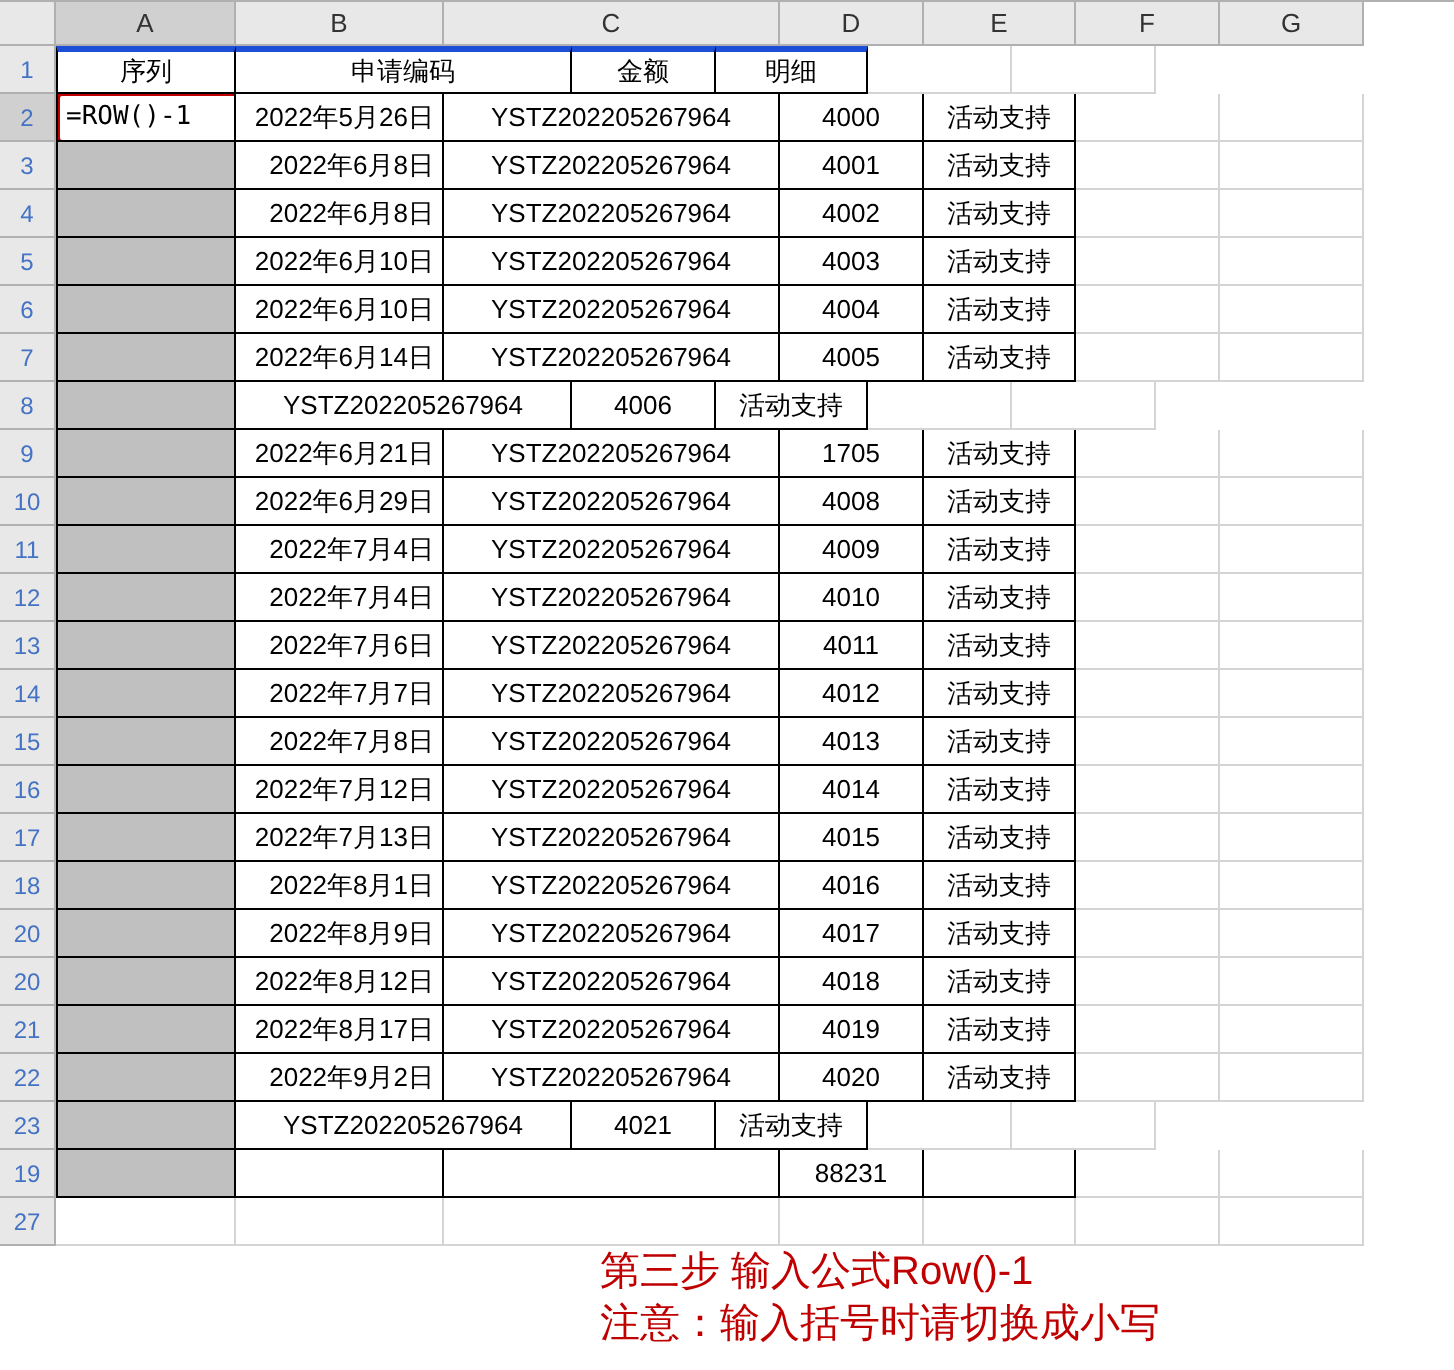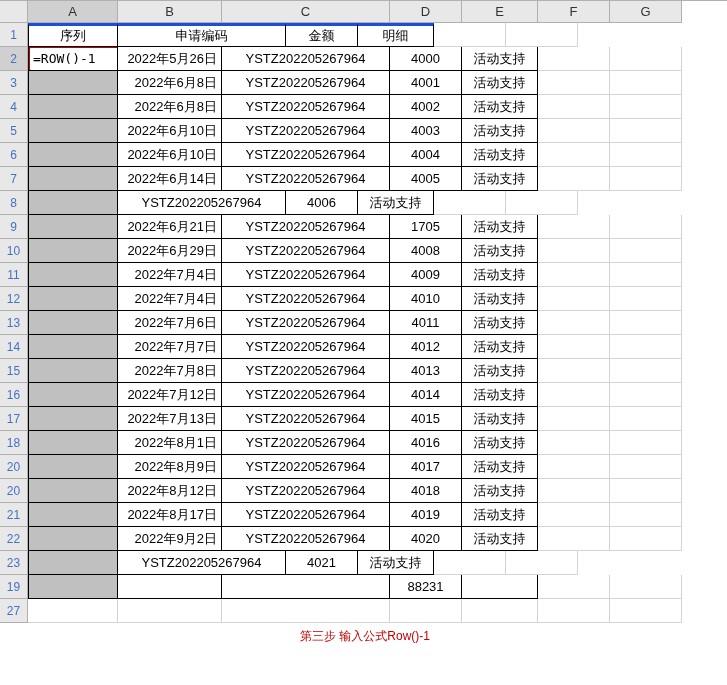--- a/index.html
+++ b/index.html
@@ -111,21 +111,21 @@
     }
     .formula-text {
       font-family: Consolas, monospace;
       font-size: 13px;
     }
     .annotation {
       position: absolute;
       left: 300px;
       top: 623px;
       color: #c00000;
-      font-size: 12px;
+      font-size: 20px;
       line-height: 26px;
     }
   </style>
 </head>
 <body>
 
 <div class="sheet">
   <div class="col-headers">
     <div class="row-header-corner"></div>
     <div class="col-header col-A selected">A</div>
@@ -389,13 +389,14 @@
         <div class="cell col-D"></div>
         <div class="cell col-E"></div>
         <div class="cell col-F"></div>
         <div class="cell col-G"></div>
       </div>
     </div>
 </div>
 
 <div class="annotation">
   <div>第三步  输入公式Row()-1</div>
+  <div>注意：输入括号时请切换成小写</div>
 </div>
 
 </body></html>

